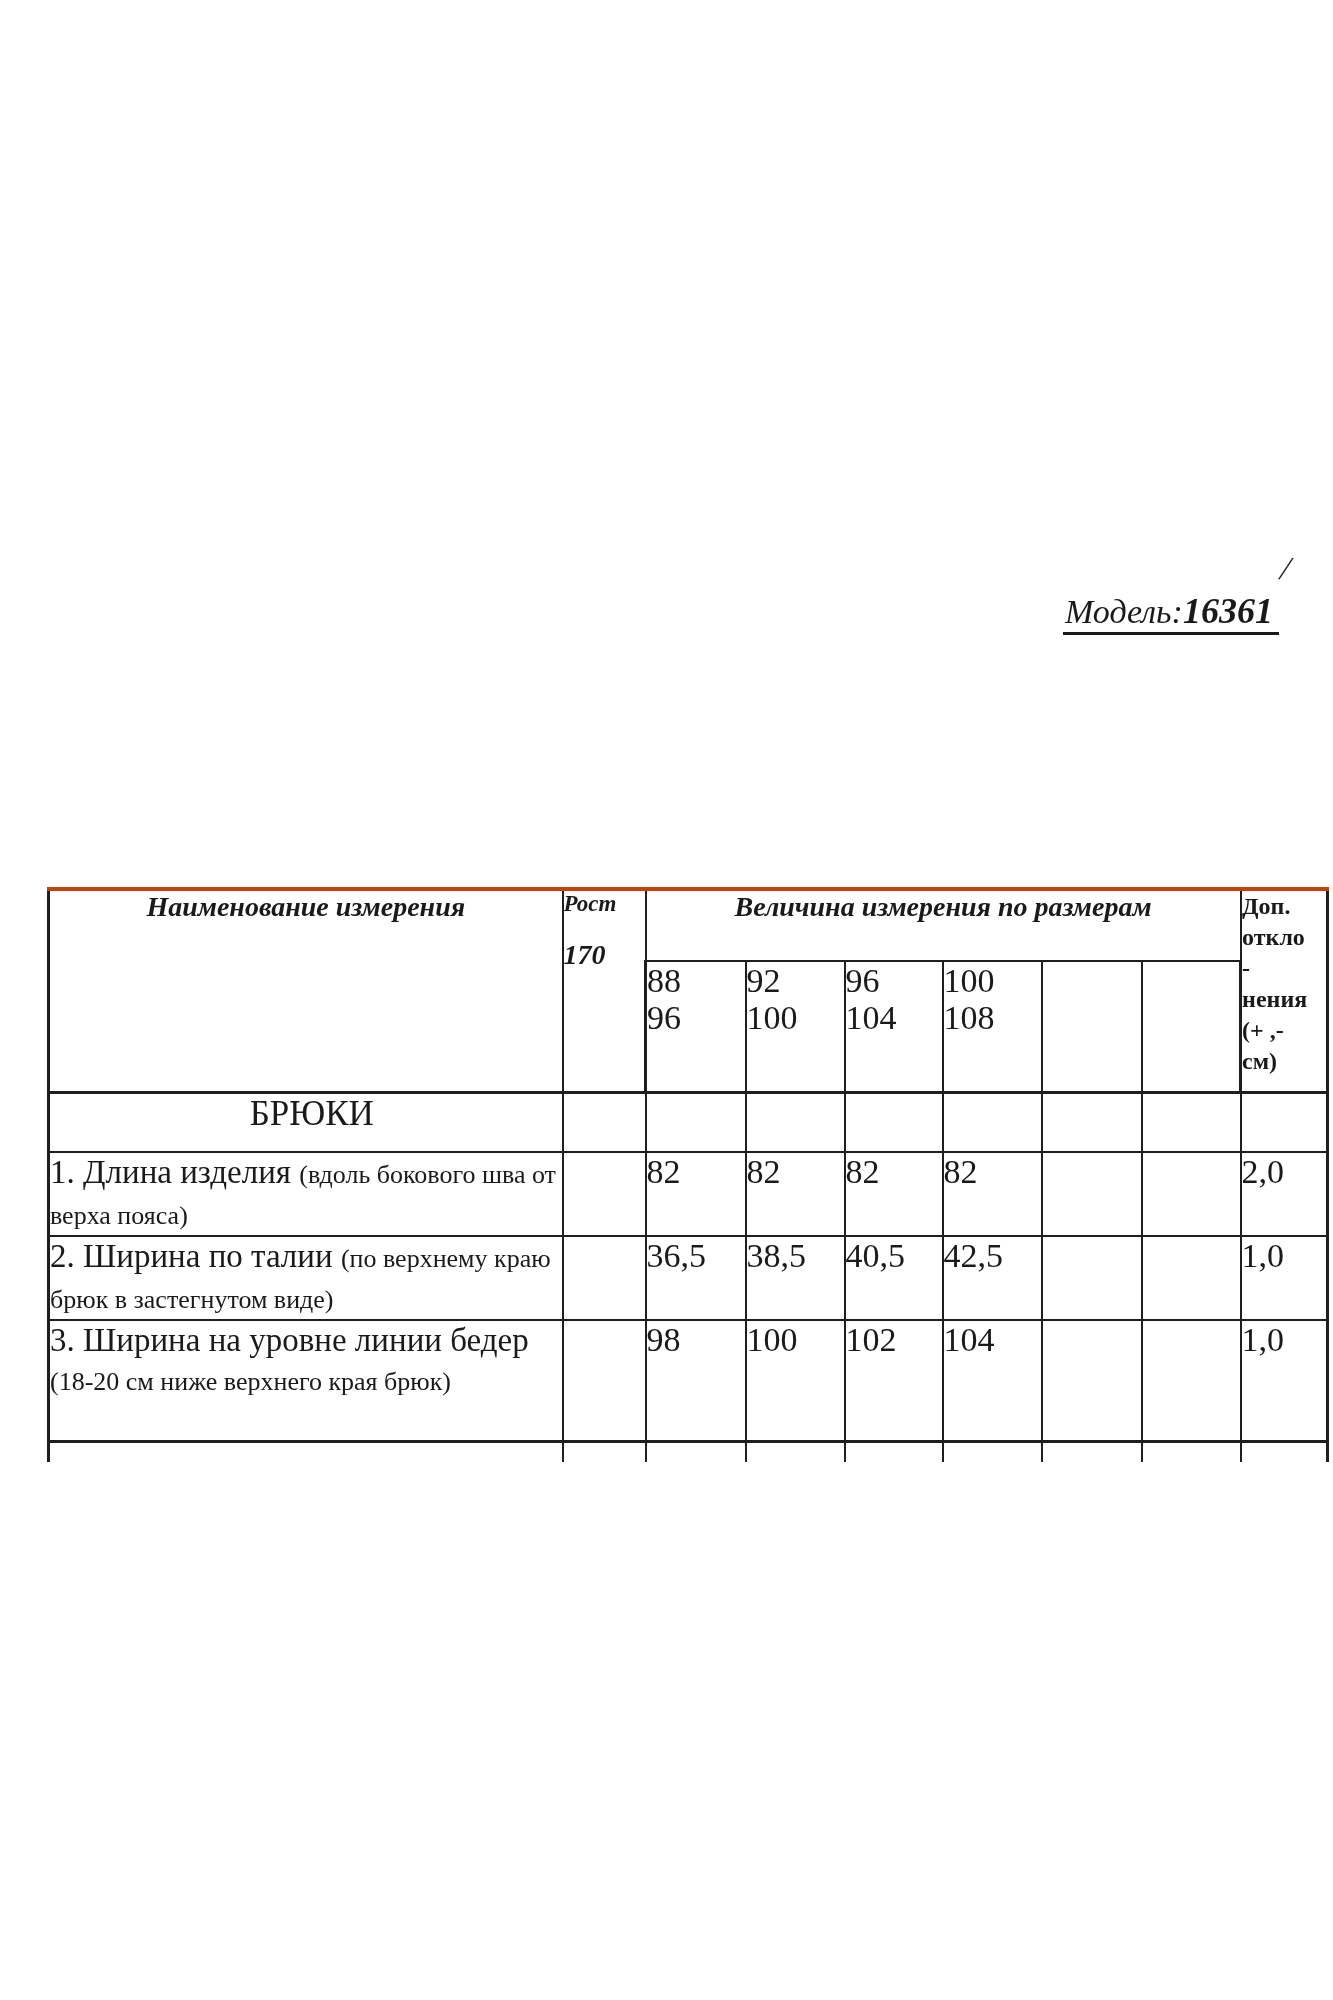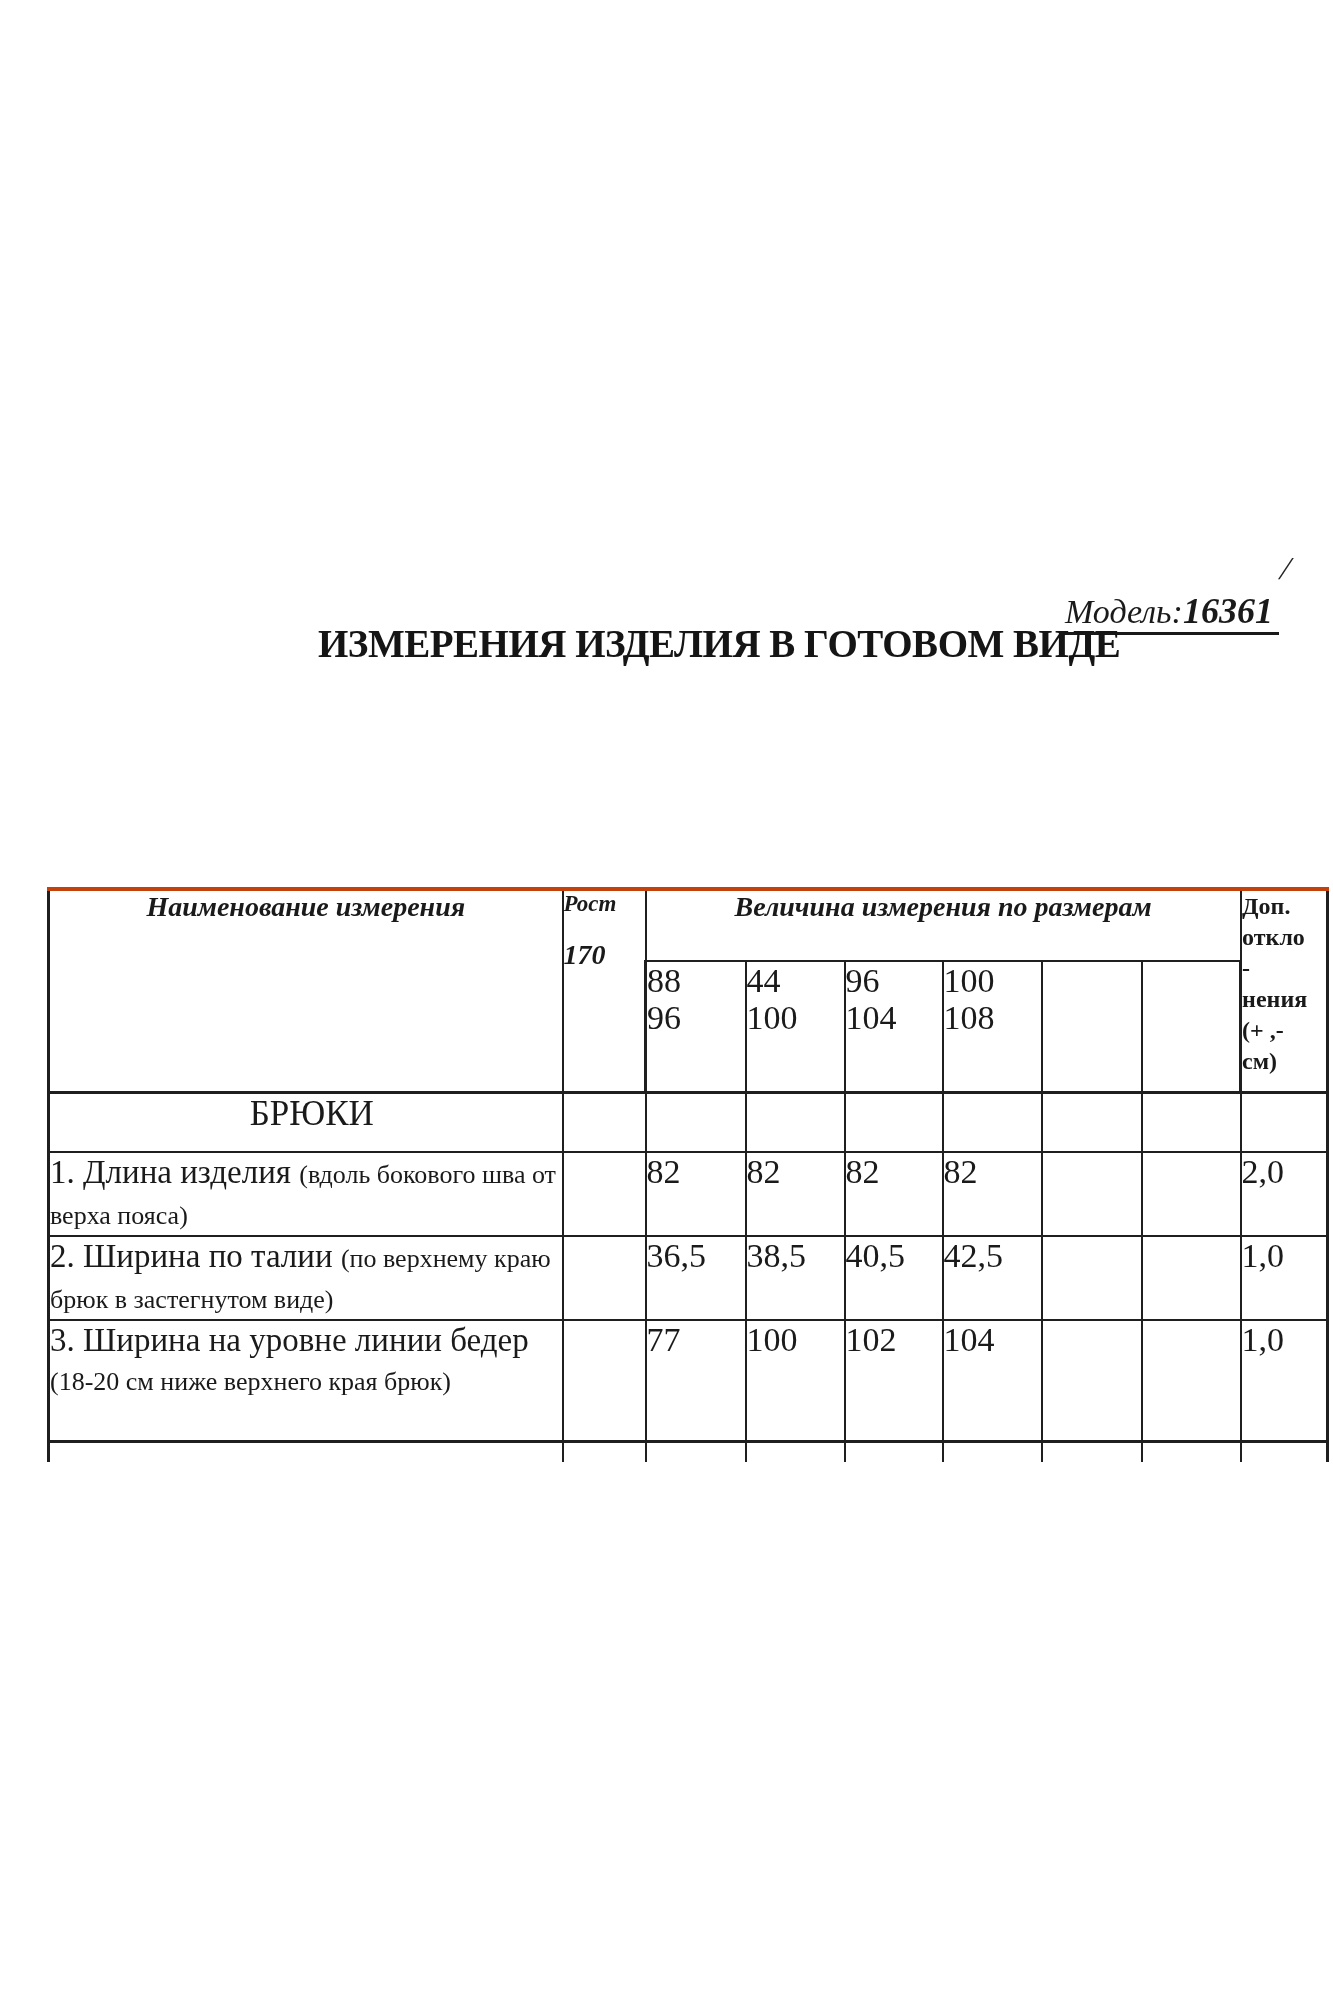--- a/index.html
+++ b/index.html
@@ -99,21 +99,20 @@
 </style>
 </head>
 <body>
 
 <div class="page">
 
   <span class="slash">/</span>
 
   <div class="model-line"><span>Модель:</span><span class="model-number">16361</span></div>
 
-  <div class="title">ИЗМЕРЕНИЯ ИЗДЕЛИЯ В ГОТОВОМ ВИДЕ</div>
 
   <table class="meas">
     <colgroup>
       <col style="width:514px">
         <col style="width:83px">
       <col style="width:100px">
         <col style="width:99px">
         <col style="width:98px">
       <col style="width:99px">
         <col style="width:100px">
@@ -138,21 +137,21 @@
         <div>см)</div>
       </td>
     </tr>
 
     <tr class="hr2">
       <td class="size-header">
         <div>88</div>
         <div>96</div>
       </td>
       <td class="size-header">
-        <div>44</div>
+        <div>92</div>
         <div>100</div>
       </td>
       <td class="size-header">
         <div>96</div>
         <div>104</div>
       </td>
       <td class="size-header">
         <div>100</div>
         <div>108</div>
       </td>
@@ -198,21 +197,21 @@
       <td class="value-cell">40,5</td>
       <td class="value-cell">42,5</td>
       <td class="value-cell"></td>
       <td class="value-cell"></td>
       <td class="dop-cell">1,0</td>
     </tr>
 
     <tr class="row-3">
       <td class="name-cell"><span>3. Ширина на уровне линии бедер </span><span class="name-note">(18-20 см ниже верхнего края брюк)</span></td>
       <td></td>
-      <td class="value-cell">77</td>
+      <td class="value-cell">98</td>
       <td class="value-cell">100</td>
       <td class="value-cell">102</td>
       <td class="value-cell">104</td>
       <td class="value-cell"></td>
       <td class="value-cell"></td>
       <td class="dop-cell">1,0</td>
     </tr>
 
     <tr class="stub-row">
       <td></td>

